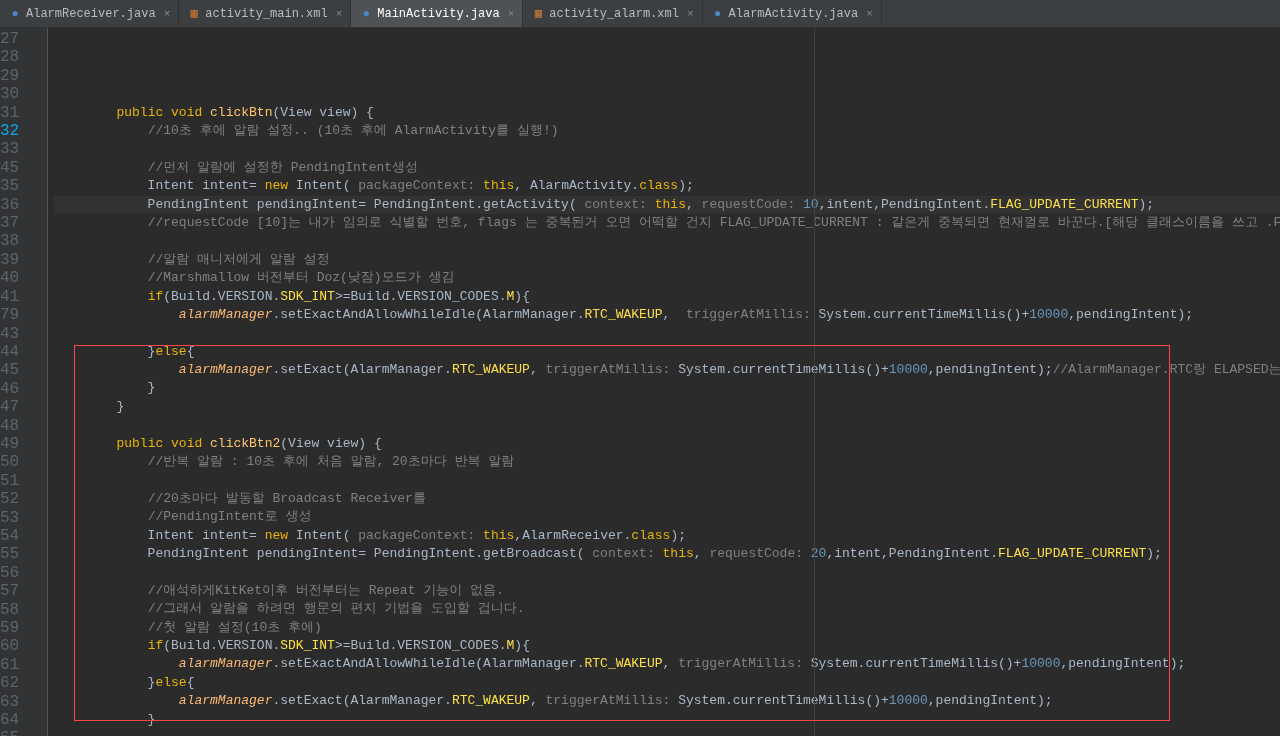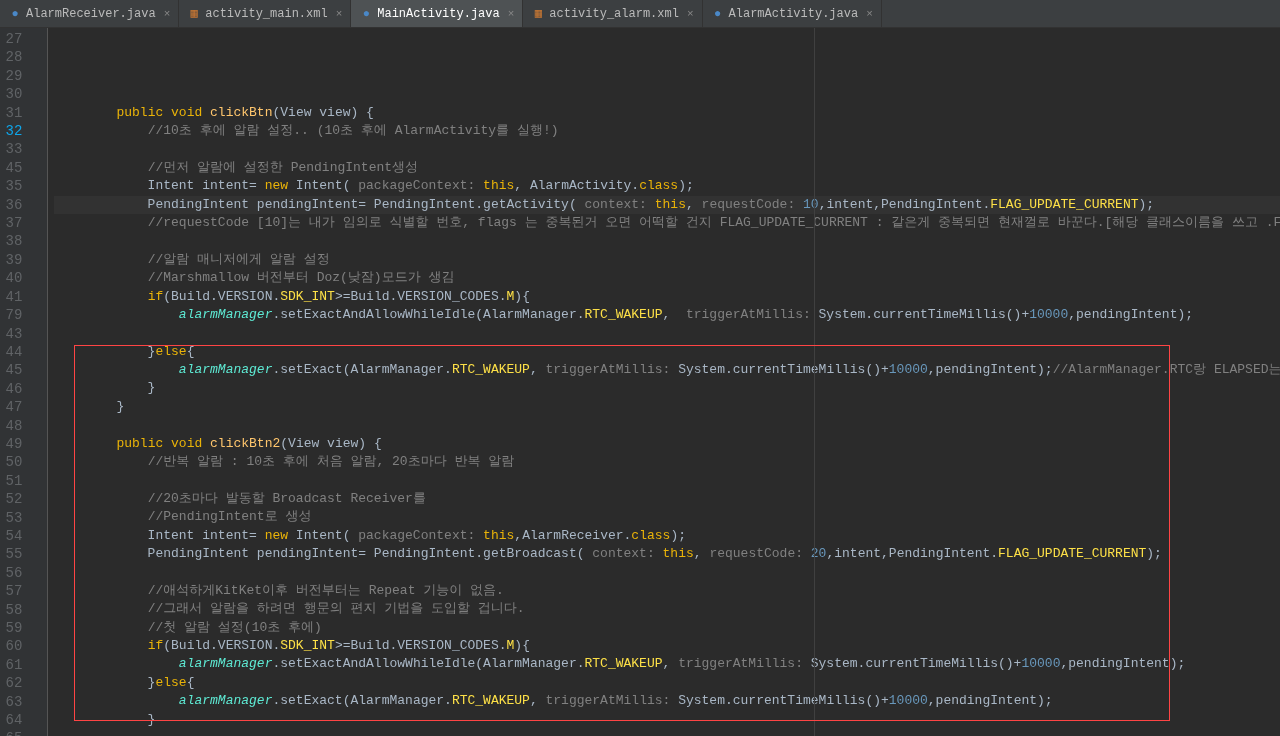--- a/index.html
+++ b/index.html
@@ -3,30 +3,30 @@
 <meta charset="utf-8">
 <style>
 *{margin:0;padding:0;box-sizing:border-box}
 body{background:#2b2b2b;font-family:Consolas,'Courier New',monospace;font-size:13px;color:#a9b7c6;overflow:hidden;width:1280px;height:736px}
 .tabs{display:flex;background:#3c3f41;height:28px;border-bottom:1px solid #323232}
 .tab{display:flex;align-items:center;padding:0 8px;gap:4px;border-right:1px solid #323232;cursor:pointer;font-size:12px;color:#bbb}
 .tab.active{background:#4e5254;color:#fff}
 .tab .icon{width:14px;height:14px;display:inline-flex;align-items:center;justify-content:center}
 .tab .close{margin-left:4px;color:#888;font-size:11px}
 .editor{display:flex;height:708px;position:relative}
-.gutter{background:#313335;width:34px;text-align:center;padding-right:6px;color:#606366;font-size:14px;line-height:18.4px;padding-top:2px;flex-shrink:0}
+.gutter{background:#313335;width:34px;text-align:left;padding-right:6px;color:#606366;font-size:16px;line-height:18.4px;padding-top:2px;flex-shrink:0}
 .gutter .ln.hl{color:#0ea5e9}
 .fold{width:14px;background:#313335;border-right:1px solid #555;position:relative;flex-shrink:0}
 .code{flex:1;padding:2px 0 0 6px;line-height:18.4px;position:relative;white-space:pre}
 .code .line{height:18.4px;white-space:pre}
 .code .line.hl{background:#323232}
 .kw{color:#eab308}
 .fn{color:#ffc66d}
 .cmt{color:#808080}
-.field{color:#5eead4;font-style:italic}
+.field{color:#fdba74;font-style:italic}
 .static{color:#fde047;}
 .param{color:#808080}
 .num{color:#6897bb}
 .ital{}
 .und{text-decoration-color:#808080}
 .highlight-box{position:absolute;border:1px solid #ff4444;pointer-events:none}
 .margin-line{position:absolute;top:0;bottom:0;width:1px;background:#404040}
 .ic-java{color:#4a88c7}
 .ic-xml{color:#c57633}
 </style>

